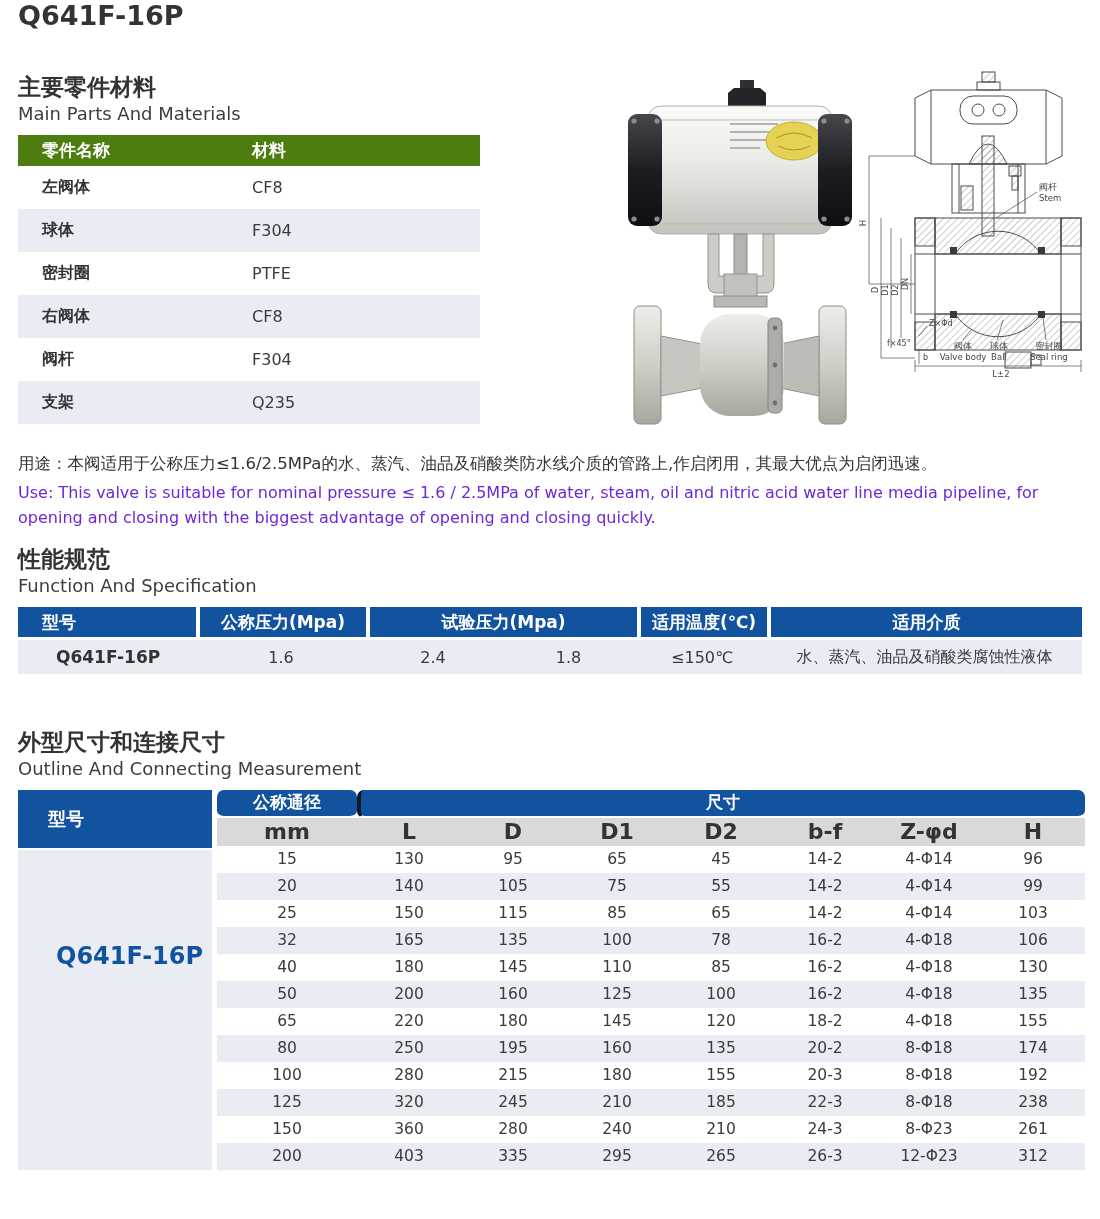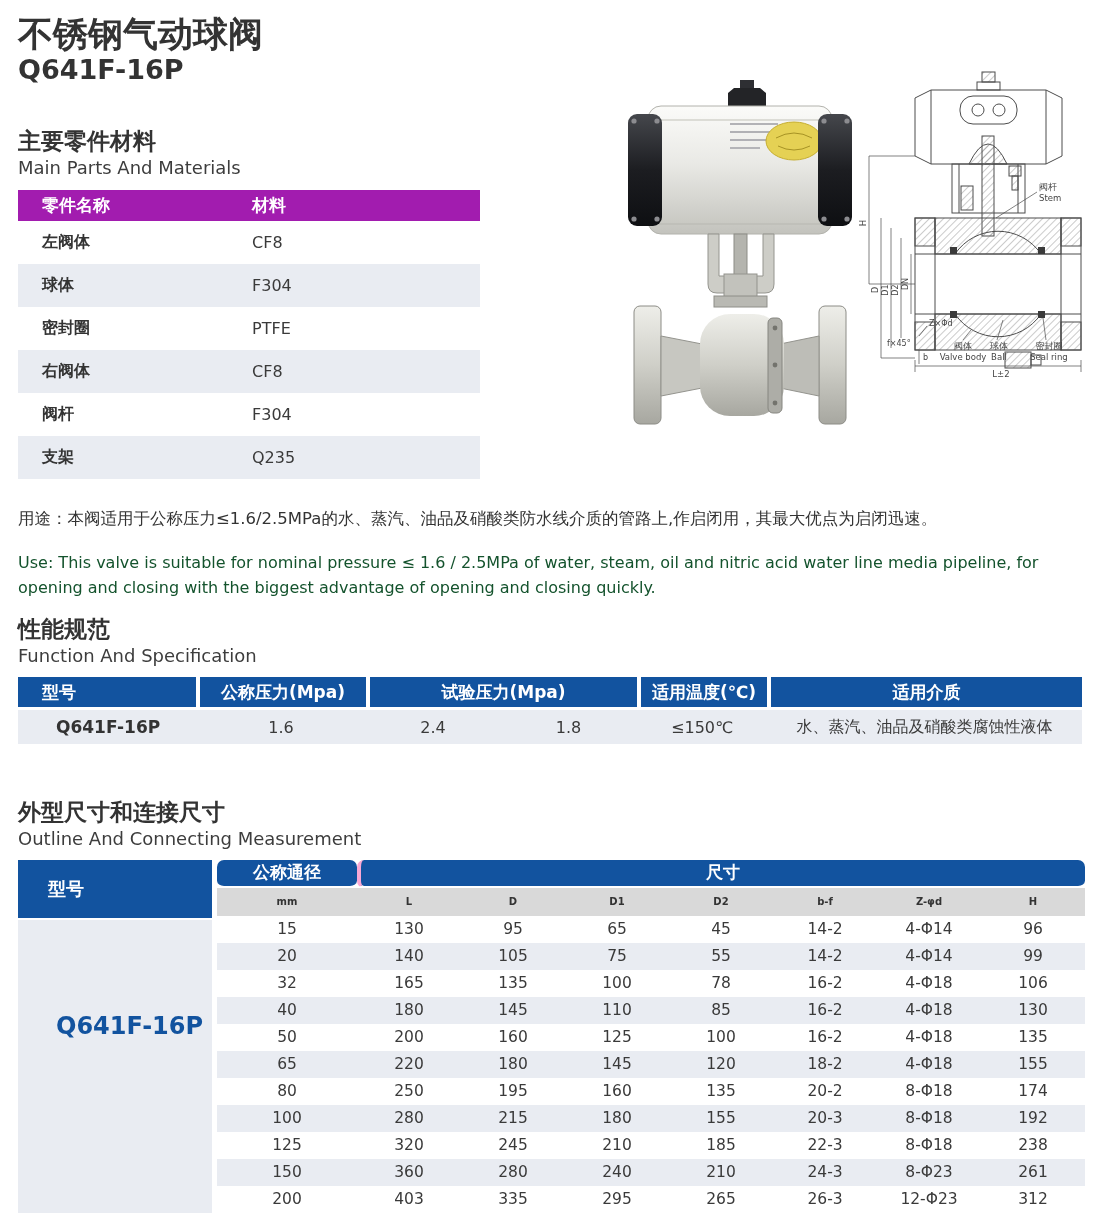--- a/index.html
+++ b/index.html
@@ -17,32 +17,32 @@
   .sec-head-zh { font-size:23px; font-weight:bold; color:#333; margin:0; line-height:1.3; }
   .sec-head-en { font-size:18px; font-weight:normal; color:#3d3d3d; margin:0; line-height:1.25; }
 
   .sec-materials { margin-top:42px; }
   .sec-spec { margin-top:14px; }
   .sec-dims { margin-top:54px; }
 
   
   table.materials { width:462px; border-collapse:collapse; margin-top:10px; }
   table.materials th {
-    background:#a21caf; color:#fff; font-size:17px; font-weight:bold;
+    background:#4d7c0f; color:#fff; font-size:17px; font-weight:bold;
     text-align:left; height:31px; padding:0 0 0 24px;
   }
   table.materials td { height:43px; font-size:16px; padding:0 0 0 24px; color:#3a3a3a; }
   table.materials td.part { font-weight:bold; color:#333; }
   table.materials tbody tr:nth-child(even) { background:#e9ecf2; }
   table.materials col.c1 { width:210px; }
 
   
   .usage { margin-top:28px; width:1055px; }
   .usage-zh { font-size:16.5px; color:#333; margin:0; line-height:1.5; }
-  .usage-en { font-size:16px; color:#14532d; margin:20px 0 0 0; line-height:1.55; }
+  .usage-en { font-size:16px; color:#6d28d9; margin:4px 0 0 0; line-height:1.55; }
 
   
   table.spec { width:1064px; border-collapse:separate; border-spacing:0; margin-top:10px; table-layout:fixed; }
   table.spec col.s1{width:178px;} table.spec col.s2{width:170px;}
   table.spec col.s3{width:134px;} table.spec col.s4{width:137px;}
   table.spec col.s5{width:130px;} table.spec col.s6{width:315px;}
   table.spec th.blue {
     background:#12539f; color:#fff; font-size:17px; font-weight:bold;
     height:33px; text-align:center; border-bottom:3px solid #fff;
   }
@@ -65,40 +65,39 @@
   .mc-cell {
     background:#e9ecf2; flex:1; margin-top:2px;
     padding:92px 0 0 38px; color:#12539f; font-size:24px; font-weight:bold;
   }
   table.dims { width:868px; border-collapse:separate; border-spacing:0; table-layout:fixed; }
   table.dims col.dmm { width:140px; }
   table.dims th.blue {
     background:#12539f; color:#fff; font-size:17px; font-weight:bold;
     height:28px; text-align:center; border-bottom:2px solid #fff;border-radius:7px;
   }
-  table.dims th.size-span { border-left:4px solid #f9a8d4; }
+  table.dims th.size-span { border-left:4px solid #0f172a; }
   table.dims tr.sub th {
-    background:#d9d9d9; height:28px; font-size:10px; font-weight:bold;
+    background:#d9d9d9; height:28px; font-size:22px; font-weight:bold;
     color:#333; text-align:center;
   }
   table.dims tbody td { height:27px; font-size:15.5px; text-align:center; color:#3a3a3a; }
   table.dims tbody tr:nth-child(even) { background:#e9ecf2; }
 
   
   .fig { position:absolute; }
   #photo { left:612px; top:78px; width:258px; height:360px; }
   #drawing { left:853px; top:68px; width:247px; height:334px; }
   svg text { font-family:"DejaVu Sans","Liberation Sans",sans-serif; }
 </style>
 </head>
 <body>
 
 <div id="content">
 
-  <h1 class="title-zh">不锈钢气动球阀</h1>
   <div class="title-model">Q641F-16P</div>
 
   <div class="sec-materials">
     <h2 class="sec-head-zh">主要零件材料</h2>
     <div class="sec-head-en">Main Parts And Materials</div>
 
     <table class="materials">
       <colgroup>
           <col class="c1">
           <col>
@@ -228,20 +227,30 @@
           </tr>
           <tr>
             <td>20</td>
               <td>140</td>
               <td>105</td>
               <td>75</td>
               <td>55</td>
               <td>14-2</td>
               <td>4-Φ14</td>
               <td>99</td>
+          </tr>
+          <tr>
+            <td>25</td>
+              <td>150</td>
+              <td>115</td>
+              <td>85</td>
+              <td>65</td>
+              <td>14-2</td>
+              <td>4-Φ14</td>
+              <td>103</td>
           </tr>
           <tr>
             <td>32</td>
               <td>165</td>
               <td>135</td>
               <td>100</td>
               <td>78</td>
               <td>16-2</td>
               <td>4-Φ18</td>
               <td>106</td>

